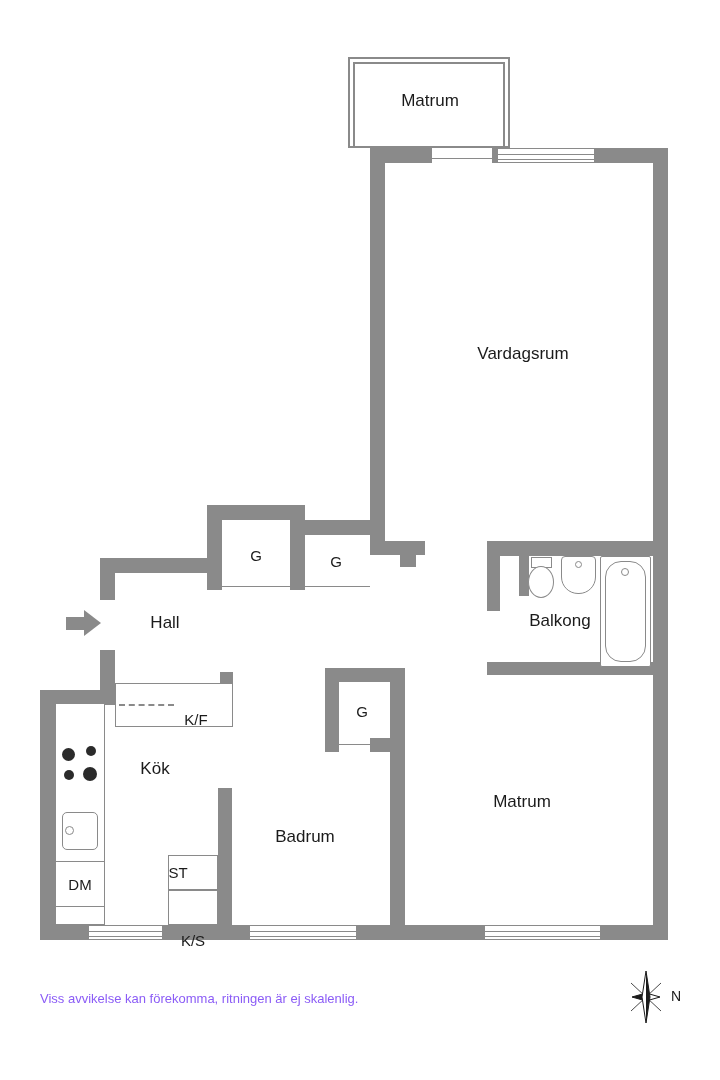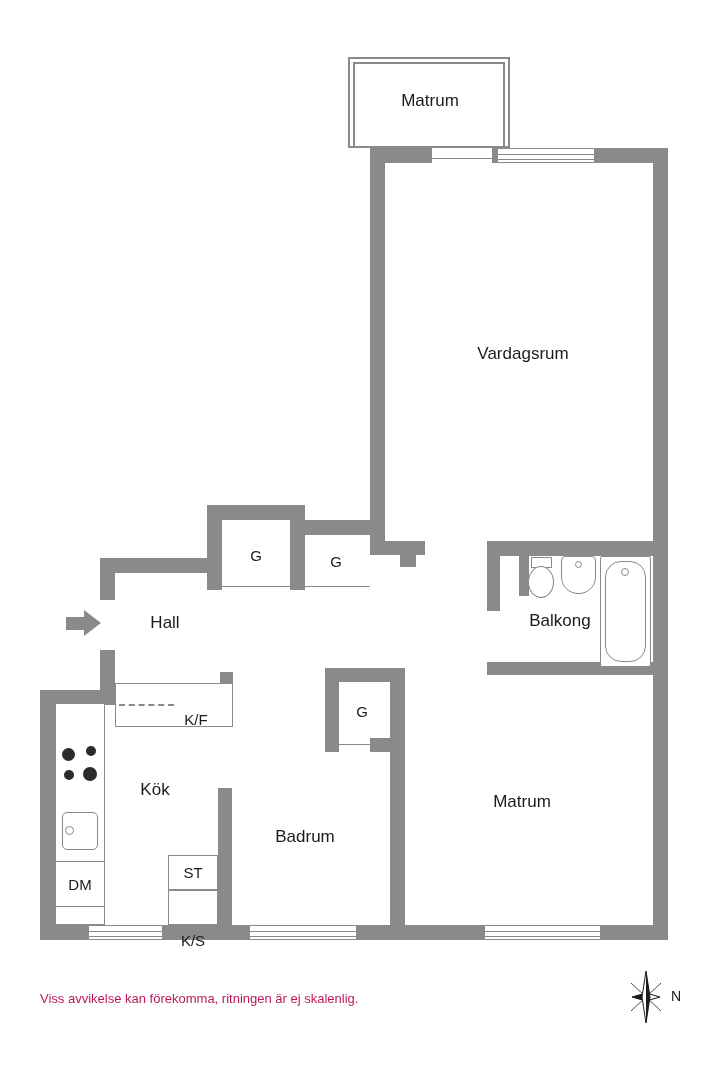--- a/index.html
+++ b/index.html
@@ -1,21 +1,21 @@
 <!DOCTYPE html>
 <html><head>
 <meta charset="utf-8">
 <style>
   html,body{margin:0;padding:0;background:#fff;}
   .plan{position:relative;width:720px;height:1080px;background:#ffffff;overflow:hidden;
         font-family:"Liberation Sans", sans-serif;color:#1b1b1b;}
   .w{position:absolute;background:#8a8a8a;}
   .label{position:absolute;transform:translate(-50%,-50%);font-size:17px;white-space:nowrap;color:#1b1b1b;}
   .label.sm{font-size:15px;}
-  .note{position:absolute;font-size:13px;color:#be185d;}
+  .note{position:absolute;font-size:13px;color:#8b5cf6;}
   .window{position:absolute;background:#fff;border:1px solid #8a8a8a;box-sizing:border-box;}
   .window .wline{position:absolute;left:0;right:0;top:50%;height:4px;margin-top:-2px;
         border-top:1px solid #8a8a8a;border-bottom:1px solid #8a8a8a;}
   .tline{position:absolute;border-top:1.5px solid #8a8a8a;}
   .box{position:absolute;border:1px solid #8a8a8a;background:#fff;box-sizing:border-box;}
   .fixture{position:absolute;box-sizing:border-box;}
   .fx{position:absolute;box-sizing:border-box;border:1.5px solid #8a8a8a;background:#fff;}
   .burner{position:absolute;border-radius:50%;background:#2b2b2b;}
   .dash{position:absolute;border-top:2px dashed #8a8a8a;}
   .balcony{position:absolute;border:2px solid #8a8a8a;box-sizing:border-box;}
@@ -124,26 +124,26 @@
   <div class="fixture" style="left:57px;top:806px;width:46px;height:50px">
     <div class="fx" style="left:5px;top:6px;width:36px;height:38px;border-radius:5px"></div>
     <div class="fx" style="left:8px;top:20px;width:9px;height:9px;border-radius:50%"></div>
   </div>
   <div class="box" style="left:55px;top:861px;width:50px;height:46px"></div>
   <span class="label sm" style="left:80px;top:884px">DM</span>
 
   <div class="w" style="left:218px;top:788px;width:14px;height:137px"></div>
   <div class="box" style="left:168px;top:855px;width:50px;height:35px"></div>
   <div class="box" style="left:168px;top:890px;width:50px;height:35px"></div>
-  <span class="label sm" style="left:193px;top:872px">ST</span>
+  <span class="label sm" style="left:178px;top:872px">ST</span>
   <span class="label sm" style="left:193px;top:940px">K/S</span>
 
   <span class="label" style="left:523px;top:354px">Vardagsrum</span>
   <span class="label" style="left:165px;top:623px">Hall</span>
-  <span class="label" style="left:155px;top:790px">Kök</span>
+  <span class="label" style="left:155px;top:769px">Kök</span>
   <span class="label" style="left:305px;top:837px">Badrum</span>
   <span class="label" style="left:522px;top:802px">Matrum</span>
 
   <svg style="position:absolute;left:624px;top:970px" width="44" height="54" viewBox="0 0 44 54">
     <g stroke="#1a1a1a" stroke-width="0.8" fill="none">
       <line x1="7" y1="13" x2="37" y2="41"></line>
       <line x1="37" y1="13" x2="7" y2="41"></line>
     </g>
     <polygon points="8,27 22,23 36,27 22,31" fill="#ffffff" stroke="#1a1a1a" stroke-width="1"></polygon>
     <polygon points="8,27 22,23 22,31" fill="#1a1a1a"></polygon>

